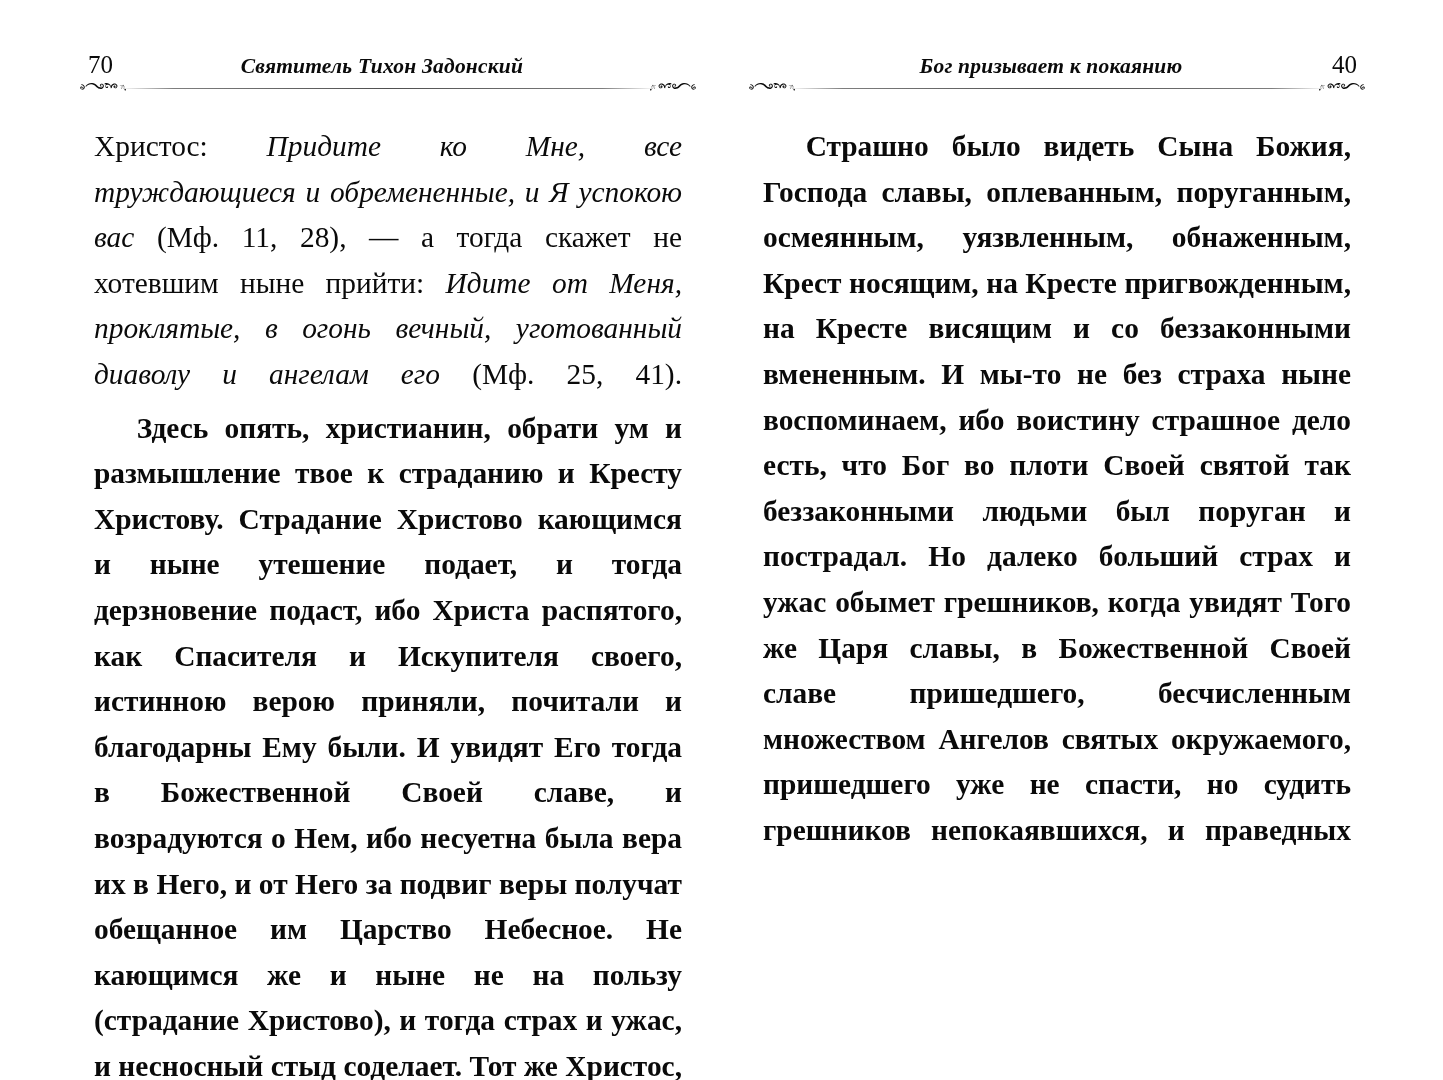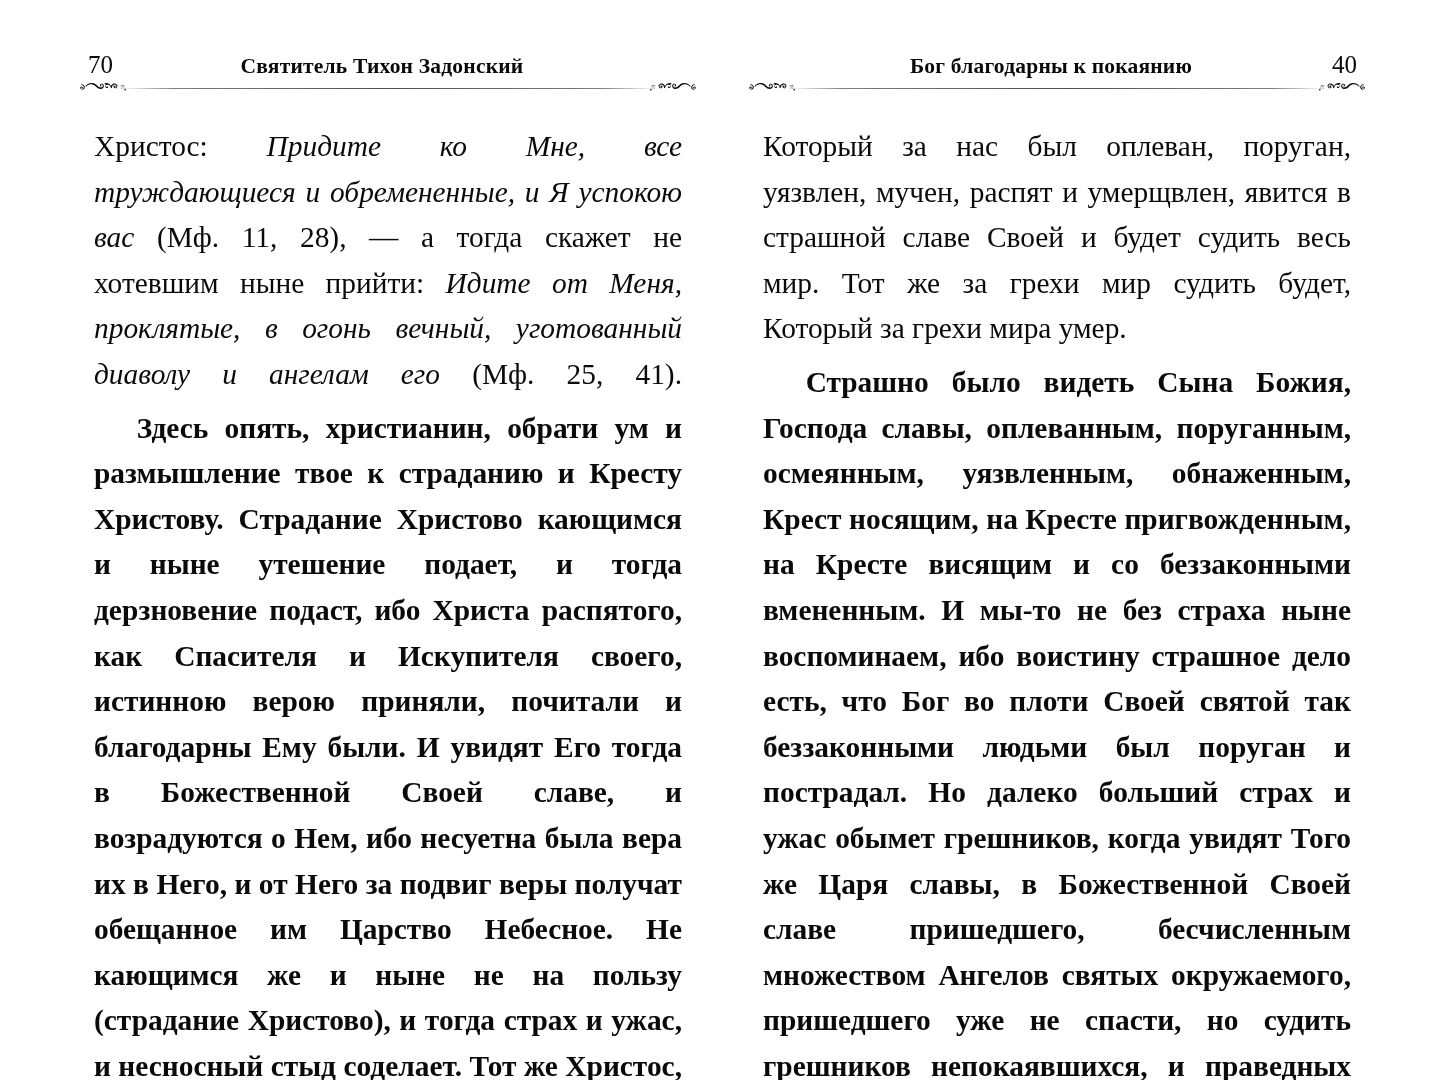--- a/index.html
+++ b/index.html
@@ -38,20 +38,21 @@
   .page.left  .runhead { left: 86px;  width: 604px; }
   .page.right .runhead { left: 33px;  width: 604px; }
 
   .runhead-title {
     position: absolute;
     left: 0;
     right: 12px;
     top: 2px;
     text-align: center;
     font-family: "Liberation Serif", "DejaVu Serif", serif;
+    font-style: italic;
     font-weight: 700;
     font-size: 21.5px;
     letter-spacing: 0.2px;
     white-space: nowrap;
     color: #0a0a0a;
   }
 
   .folio {
     position: absolute;
     top: 0px;
@@ -165,21 +166,21 @@
 
       <p class="indent full">Здесь опять, христианин, обрати ум и размышление твое к страданию и Кресту Христову. Страдание Христово кающимся и ныне утешение подает, и тогда дерзновение подаст, ибо Христа распятого, как Спасителя и Искупителя своего, истинною верою приняли, почитали и благодарны Ему были. И увидят Его тогда в Божественной Своей славе, и возрадуются о Нем, ибо несуетна была вера их в Него, и от Него за подвиг веры получат обещанное им Царство Небесное. Не кающимся же и ныне не на пользу (страдание Христово), и тогда страх и ужас, и несносный стыд соделает. Тот же Христос,</p>
     </div>
   </div>
 
   <div class="page right">
 
     <div class="runhead">
       <span class="folio right-folio">40</span>
 
-      <span class="runhead-title">Бог благодарны к покаянию</span>
+      <span class="runhead-title">Бог призывает к покаянию</span>
 
       <span class="flourish start">
         <svg viewBox="0 0 46 26" xmlns="http://www.w3.org/2000/svg">
           <g fill="currentColor">
             <path d="M2.2 17.6c-1.4-.1-2.2-1.0-2.0-2.0.2-.9 1.2-1.3 2.0-.9.7.4.8 1.3.2 1.6-.5.3-1.1 0-1.0-.5.0-.3.3-.4.5-.3-.2-.4-.8-.3-1.0.1-.2.5.1 1.2.9 1.3 1.0.1 1.8-.6 1.9-1.6.1-1.3-1.0-2.3-2.4-2.2l.0-.9c2.0-.1 3.6 1.3 3.5 3.1-.1 1.6-1.5 2.5-2.6 2.3z"></path>
             <path d="M5.6 14.0c1.6-2.1 4.0-3.3 6.6-3.1 2.1.2 3.5 1.2 4.9 2.5.9.9 1.7 1.6 2.8 1.9 1.3.4 2.4.0 2.8-.9.3-.7.0-1.5-.7-1.8-.6-.2-1.2.1-1.3.6-.1.4.2.8.6.8.3 0 .5-.2.5-.4.2.5-.2 1.0-.8 1.0-.8 0-1.3-.7-1.1-1.5.2-1.0 1.3-1.6 2.4-1.3 1.3.4 1.9 1.8 1.4 3.1-.6 1.6-2.4 2.4-4.3 1.9-1.5-.4-2.6-1.3-3.6-2.3-1.3-1.2-2.5-2.1-4.3-2.2-2.2-.2-4.2.8-5.6 2.6l-.3-1.0z"></path>
             <path d="M24.6 11.4c1.5-.6 3.1-.5 4.4.3 1.0.6 1.6 1.5 1.9 2.6.3-1.2 1.1-2.2 2.3-2.6 1.6-.6 3.3.0 4.0 1.4.6 1.2.1 2.6-1.1 3.1-1.0.4-2.1 0-2.5-.9-.3-.7.0-1.5.7-1.8.6-.2 1.2.1 1.3.6.1.4-.2.8-.6.8-.3 0-.5-.2-.5-.4-.2.5.2 1.0.8 1.0.8 0 1.3-.7 1.1-1.5-.2-1.0-1.3-1.6-2.4-1.3-1.5.4-2.3 1.8-2.2 3.4l-1.0.1c-.1-1.6-.9-2.9-2.4-3.4-1.1-.4-2.2.0-2.5.8-.3.7.1 1.4.8 1.5.5.1.9-.2.9-.6 0-.3-.2-.5-.4-.5.5-.2 1.0.2 1.0.8 0 .8-.7 1.3-1.5 1.2-1.0-.2-1.6-1.2-1.3-2.3.1-.4.3-.8.6-1.1-.5-.2-1.0-.3-1.5-.3l.1-.9z"></path>
             <path d="M39.6 13.7c1.0-.9 2.4-1.0 3.4-.3.9.6 1.2 1.7.8 2.6-.4.8-1.3 1.1-2.0.7-.6-.3-.8-1.0-.5-1.5.2-.4.8-.5 1.1-.2.3.2.3.6.1.8.4-.1.5-.7.2-1.0-.4-.4-1.1-.3-1.5.2-.5.6-.3 1.5.4 1.9.9.5 2.0.1 2.5-.9.5-1.1.1-2.3-1.0-2.9l.5-.4z"></path>
             <path d="M44.2 16.9c.6-.4 1.4-.3 1.7.3.3.5.1 1.1-.4 1.3-.4.2-.9 0-1.0-.4-.1-.3.1-.6.4-.6.2 0 .3.1.3.3.2-.3-.1-.6-.4-.6-.4 0-.7.4-.6.8l-.0-1.1z"></path>
           </g>
@@ -195,18 +196,17 @@
             <path d="M39.6 13.7c1.0-.9 2.4-1.0 3.4-.3.9.6 1.2 1.7.8 2.6-.4.8-1.3 1.1-2.0.7-.6-.3-.8-1.0-.5-1.5.2-.4.8-.5 1.1-.2.3.2.3.6.1.8.4-.1.5-.7.2-1.0-.4-.4-1.1-.3-1.5.2-.5.6-.3 1.5.4 1.9.9.5 2.0.1 2.5-.9.5-1.1.1-2.3-1.0-2.9l.5-.4z"></path>
             <path d="M44.2 16.9c.6-.4 1.4-.3 1.7.3.3.5.1 1.1-.4 1.3-.4.2-.9 0-1.0-.4-.1-.3.1-.6.4-.6.2 0 .3.1.3.3.2-.3-.1-.6-.4-.6-.4 0-.7.4-.6.8l-.0-1.1z"></path>
           </g>
         </svg>
       </span>
 
       <div class="head-rule"></div>
     </div>
 
     <div class="column">
-      <p>Который за нас был оплеван, поруган, уязвлен, мучен, распят и умерщвлен, явится в страшной славе Своей и будет судить весь мир. Тот же за грехи мир судить будет, Который за грехи мира умер.</p>
       <p class="indent full">Страшно было видеть Сына Божия, Господа славы, оплеванным, поруганным, осмеянным, уязвленным, обнаженным, Крест носящим, на Кресте пригвожденным, на Кресте висящим и со беззаконными вмененным. И мы-то не без страха ныне воспоминаем, ибо воистину страшное дело есть, что Бог во плоти Своей святой так беззаконными людьми был поруган и пострадал. Но далеко больший страх и ужас обымет грешников, когда увидят Того же Царя славы, в Божественной Своей славе пришедшего, бесчисленным множеством Ангелов святых окружаемого, пришедшего уже не спасти, но судить грешников непокаявшихся, и праведных</p>
     </div>
   </div>
 
 </div>
 
 </body></html>

